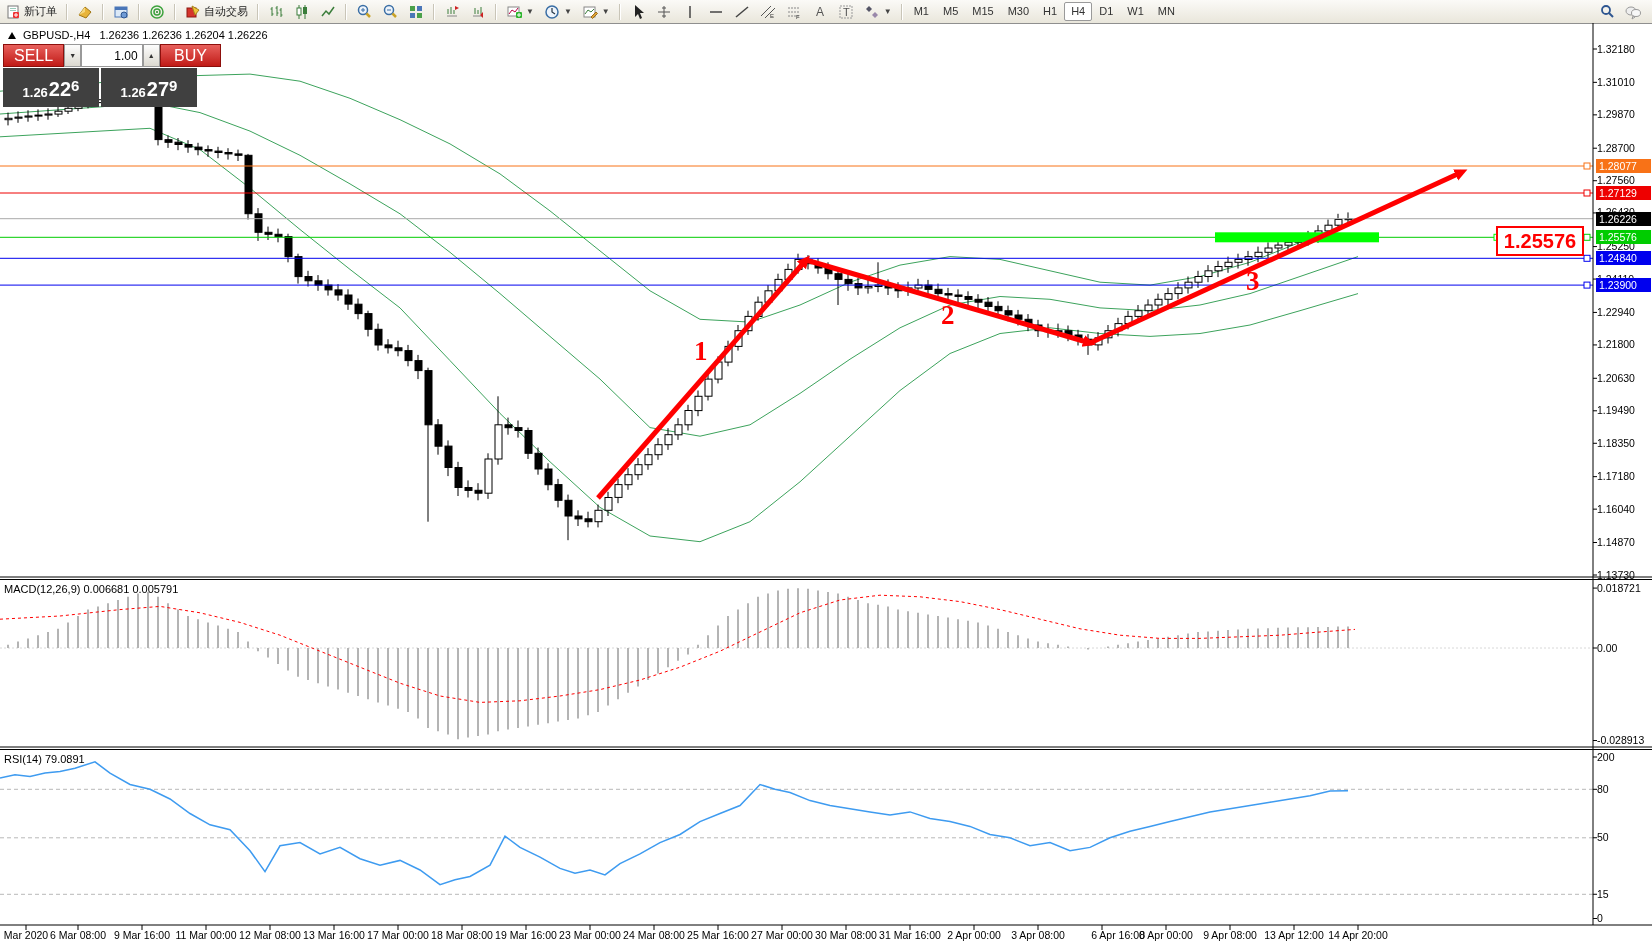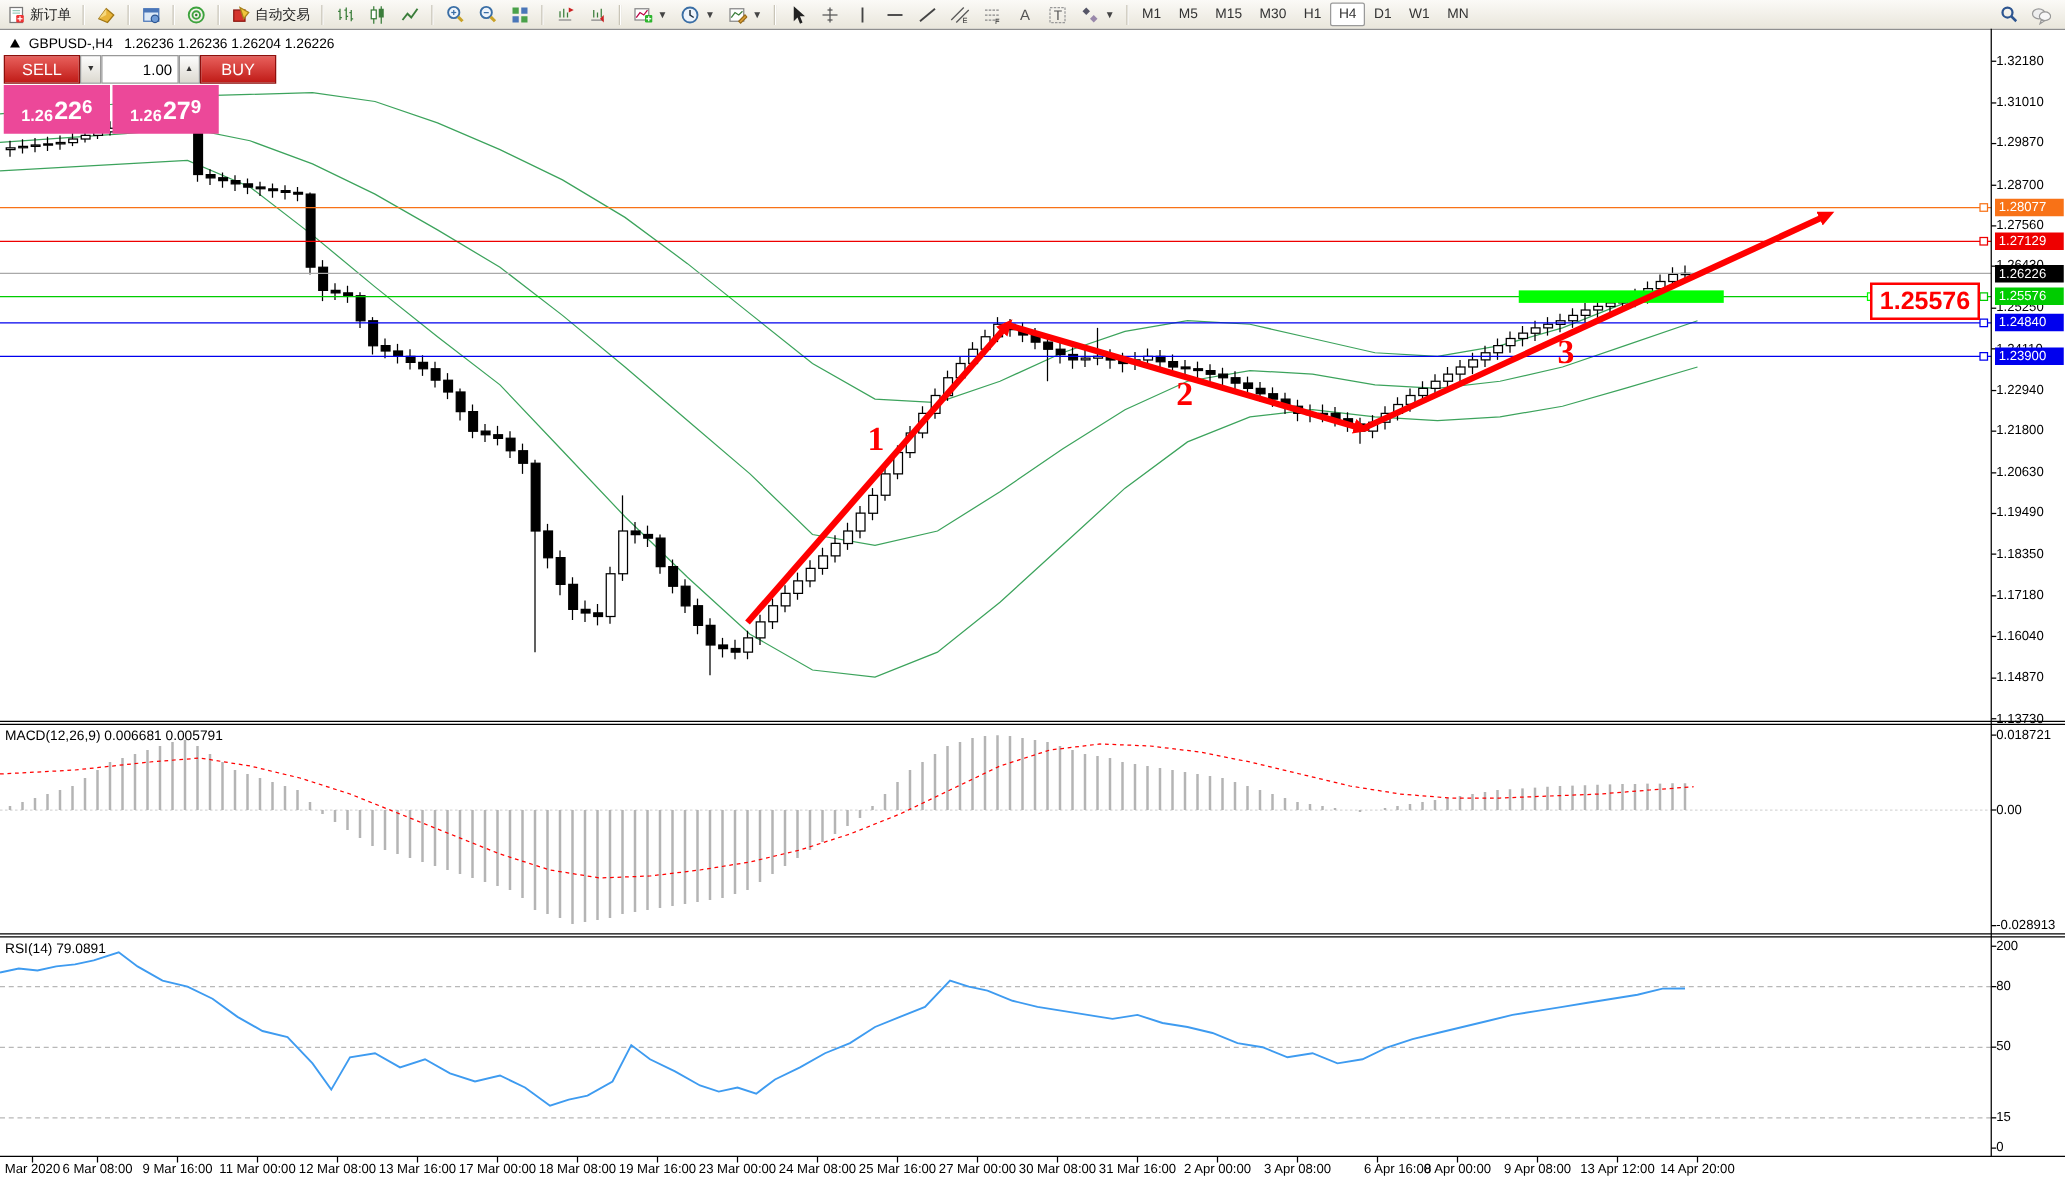--- a/index.html
+++ b/index.html
@@ -17,28 +17,28 @@
   .icon16{width:16px;height:16px;display:inline-block;}
   #tb-right{margin-left:auto;display:flex;align-items:center;margin-right:6px;}
   .cjk{letter-spacing:0px;}
   
   #symline{position:absolute;left:8px;top:29px;font-size:11px;color:#000;z-index:5;}
   #symline .tri{display:inline-block;width:0;height:0;border-left:4px solid transparent;
     border-right:4px solid transparent;border-bottom:7px solid #000;margin-right:4px;}
   
   #qpanel{position:absolute;left:3px;top:44px;width:218px;z-index:6;}
   #qrow1{display:flex;height:23px;}
-  .qbtn{width:62px;background:linear-gradient(#e8605c,#c01b17);color:#fff;font-size:13px;
+  .qbtn{width:62px;background:linear-gradient(#e8605c,#c01b17);color:#fff;font-size:16px;
     display:flex;align-items:center;justify-content:center;border:1px solid #8d0f0c;}
   .spin{width:16px;background:linear-gradient(#fdfdfd,#dcd9d0);border:1px solid #999;
     display:flex;align-items:center;justify-content:center;font-size:7px;color:#333;}
   #lot{width:58px;background:#fff;border:1px solid #999;font-size:12px;color:#000;
     display:flex;align-items:center;justify-content:flex-end;padding-right:4px;}
   #qrow2{display:flex;height:39px;margin-top:1px;}
-  .qprice{width:85px;background:#ec4899;color:#fff;display:flex;align-items:flex-end;
+  .qprice{width:96px;background:#404040;color:#fff;display:flex;align-items:flex-end;
     justify-content:center;padding-bottom:4px;}
   .qprice:first-child{margin-right:2px;}
   .qp-small{font-size:13px;font-weight:bold;line-height:20px;margin-right:1px;}
   .qp-big{font-size:20px;font-weight:bold;line-height:28px;}
   .qp-sup{font-size:15px;font-weight:bold;line-height:34px;vertical-align:top;}
   
   .alabel{position:absolute;left:1597px;width:54px;height:13px;font-size:10.5px;color:#000;
     line-height:13px;z-index:3;}
   .clabel{position:absolute;left:1596px;width:55px;height:14px;font-size:10.5px;color:#fff;
     line-height:14px;text-align:left;padding-left:3px;z-index:4;box-sizing:border-box;}

